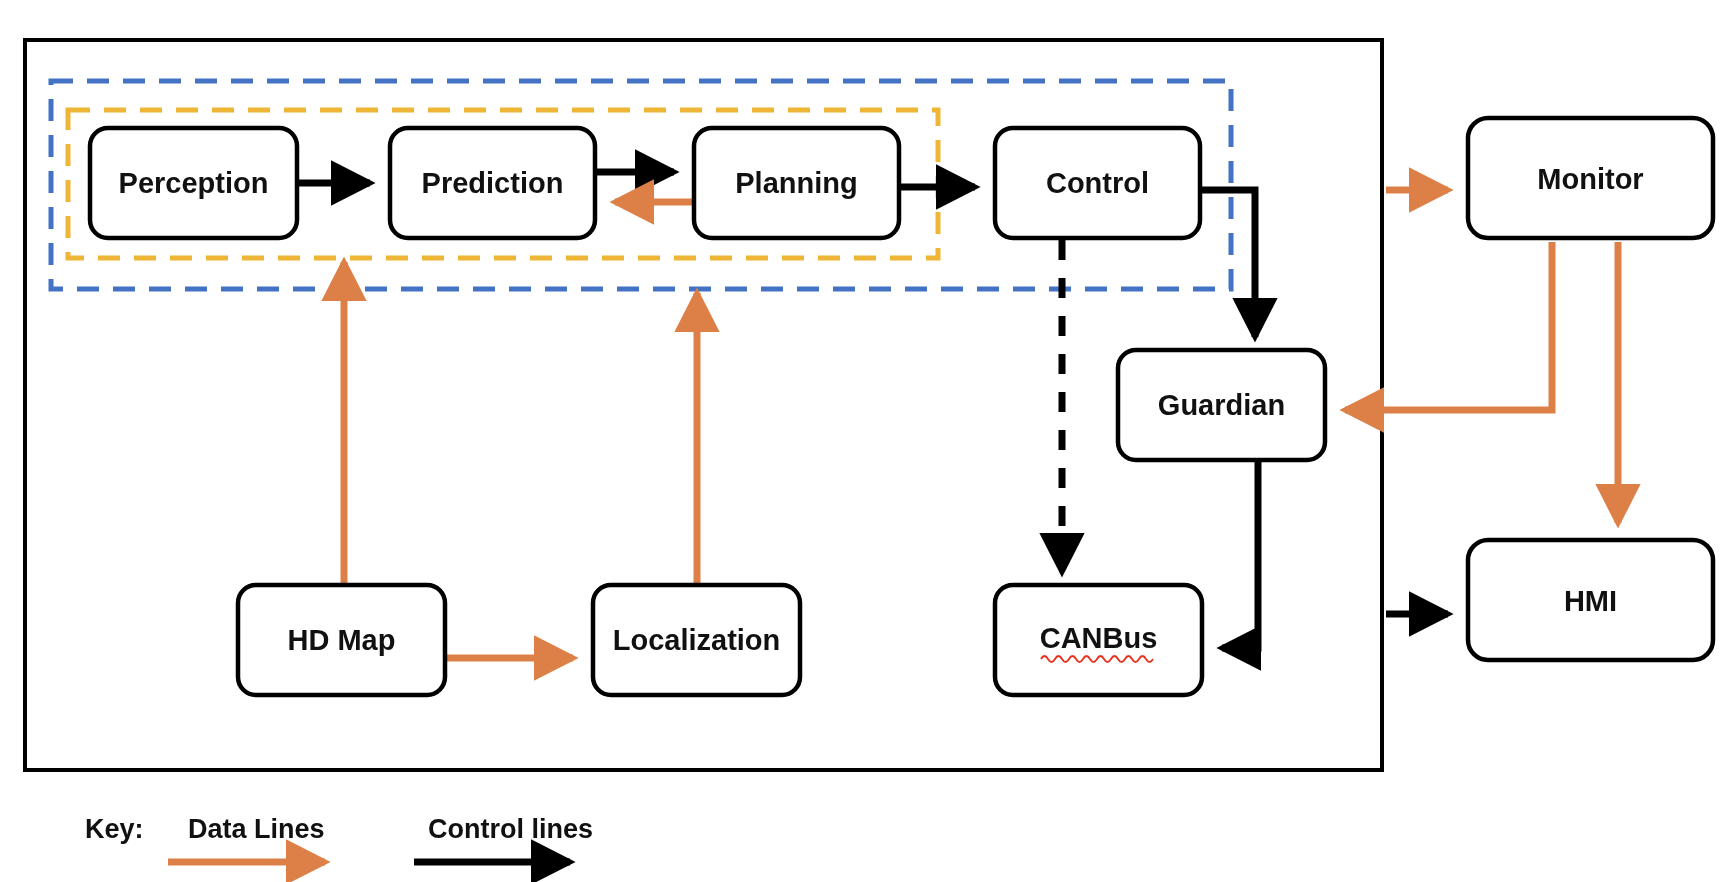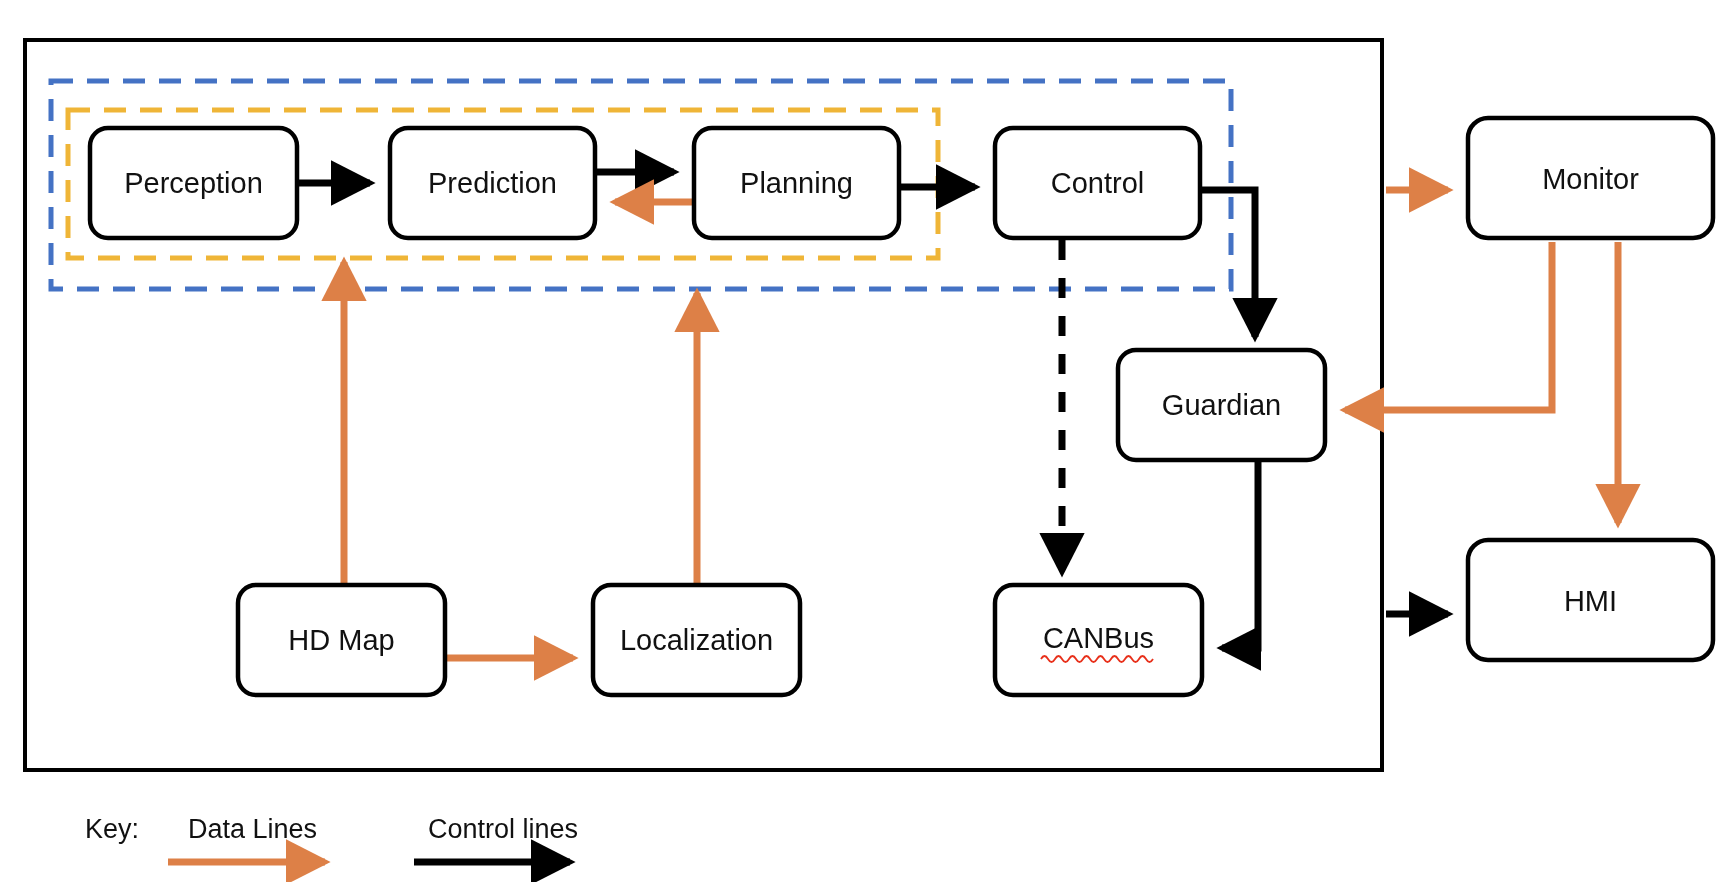--- a/index.html
+++ b/index.html
@@ -7,20 +7,21 @@
     padding: 0;
     background: #ffffff;
   }
   #page {
     position: relative;
     width: 1732px;
     height: 882px;
     background: #ffffff;
     font-family: "Liberation Sans", sans-serif;
     overflow: hidden;
+    font-weight: bold;
   }
   svg.diagram {
     position: absolute;
     left: 0;
     top: 0;
     width: 1732px;
     height: 882px;
   }
   .node-rect {
     fill: #ffffff;

